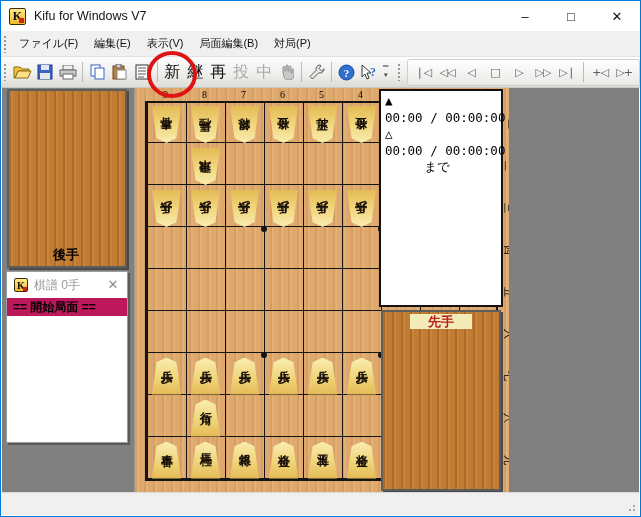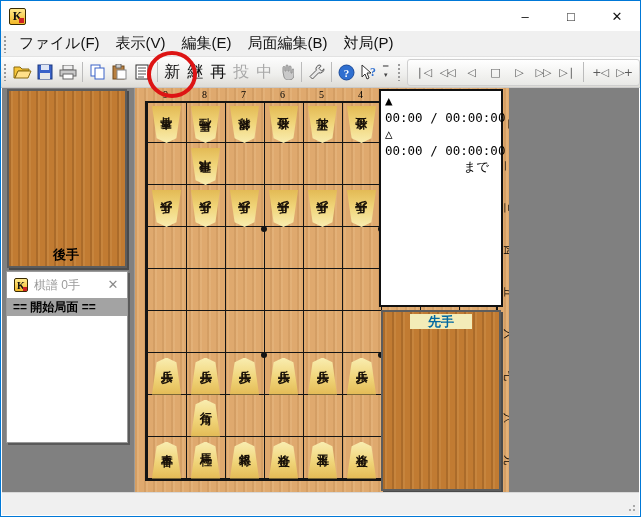--- a/index.html
+++ b/index.html
@@ -19,21 +19,21 @@
   .title-text { margin-left:8px; color:#111; font-size:12.5px; }
   .win-controls { position:absolute; right:0; top:0; height:30px; display:flex; }
   .win-btn { width:46px; height:30px; display:flex; align-items:center; justify-content:center;
              font-size:13px; color:#111; }
 
   
   .menubar { height:26px; background:#f0f0f0; display:flex; align-items:center; border-bottom:1px solid #e2e2e2; }
   .grip { width:5px; height:18px; margin:0 3px 0 2px;
           background-image:radial-gradient(circle, #9a9a9a 1px, transparent 1.2px);
           background-size:4px 4px; }
-  .menu-item { padding:4px 8px; color:#111; font-size:15px; white-space:nowrap; }
+  .menu-item { padding:4px 8px; color:#111; font-size:11px; white-space:nowrap; }
 
   
   .toolbar { height:31px; background:linear-gradient(180deg,#fdfdfd,#eeeeec 60%,#dddcd6);
              display:flex; align-items:center; border-bottom:1px solid #c9c9c9; position:relative; }
   .tb-btn { width:23px; height:23px; display:flex; align-items:center; justify-content:center; border-radius:2px; }
   .tb-sep { width:1px; height:20px; background:#bbb; margin:0 3px; }
   .kanji-btn { width:23px; height:23px; display:flex; align-items:center; justify-content:center;
                font-size:16px; color:#111; }
   .kanji-btn.disabled { color:#a8a8a8; }
   .nav-group { display:flex; align-items:center; background:linear-gradient(180deg,#ffffff,#e9e9e6);
@@ -59,21 +59,21 @@
   .kifu-titlebar { height:26px; display:flex; align-items:center; position:relative; background:#fff; }
   .kifu-icon { width:14px; height:14px; margin-left:7px; background:linear-gradient(180deg,#ffe98a,#f2b828);
                border:1px solid #3a2a00; border-radius:2px; font-family:"Liberation Serif", serif;
                font-weight:bold; font-size:10px; color:#111; display:flex; align-items:center; justify-content:center; position:relative; }
   .kifu-icon::after { content:""; position:absolute; right:0; bottom:0; width:4px; height:4px; background:#cc2222; }
   .kifu-title { margin-left:6px; color:#9b9b9b; font-size:12px; }
   .kifu-close { position:absolute; right:6px; top:4px; width:16px; height:16px; color:#8a8a8a;
                 font-size:13px; display:flex; align-items:center; justify-content:center; }
   .kifu-row { height:18px; line-height:18px; font-size:12px; font-weight:bold; color:#000;
               padding-left:6px; white-space:nowrap; overflow:hidden; }
-  .kifu-row.highlight { background:#a3a3a3; }
+  .kifu-row.highlight { background:#be185d; }
 
   
   .board-panel { position:absolute; left:132px; top:0; width:375px; height:406px;
                  background-color:#dfa96e;
                  background-image:repeating-linear-gradient(90deg, rgba(146,95,42,.14) 0 2px, rgba(255,232,190,.12) 2px 4px, transparent 4px 9px);
                  border-left:1px solid #9a9a9a; overflow:hidden; }
   .file-labels { position:absolute; left:11px; top:0; width:351px; height:13px; display:flex; }
   .file-label { width:39px; text-align:center; font-size:10px; color:#000; line-height:13px;
                 font-family:"Liberation Serif", serif; }
   .grid { position:absolute; left:10px; top:13px; width:353px; height:380px;
@@ -93,24 +93,24 @@
   .piece-text { writing-mode:vertical-rl; text-orientation:upright;
                 font-size:12px; line-height:31px; font-weight:bold; color:#181008;
                 font-family:"Liberation Serif", serif; height:34px; letter-spacing:-1px; }
   .piece.gote { transform:rotate(180deg); }
 
   
   .info-panel { position:absolute; left:377px; top:1px; width:124px; height:218px; background:#fff;
                 border:2px solid #111; padding:2px 4px; font-family:"DejaVu Sans Mono", monospace;
                 font-size:12.5px; color:#000; line-height:16.5px; }
   .info-line { white-space:pre; }
-  .info-line.right { text-align:right; padding-right:8px; }
+  .info-line.right { text-align:center; padding-right:8px; }
   .sente-panel { position:absolute; left:379px; top:222px; width:120px; height:181px; }
   .sente-label { position:absolute; top:1px; left:0; right:0; text-align:center; }
-  .sente-label span { background:#f3ecb8; color:#0369a1; font-size:13px; font-weight:bold; padding:0 18px; }
+  .sente-label span { background:#f3ecb8; color:#b91c1c; font-size:13px; font-weight:bold; padding:0 18px; }
 
   
   .statusbar { position:absolute; left:1px; right:1px; bottom:1px; height:23px; background:#f0f0f0;
                border-top:1px solid #d8d8d8; }
   .resize-grip { position:absolute; right:3px; bottom:3px; width:10px; height:10px;
                  background-image:radial-gradient(circle, #a9a9a9 1.2px, transparent 1.4px);
                  background-size:4px 4px; background-position:bottom right; clip-path:polygon(100% 0, 100% 100%, 0 100%); }
 
   
   .annotation-circle { position:absolute; left:146px; top:50px; width:50px; height:47px;
@@ -119,33 +119,34 @@
   
   svg.icon { display:block; }
 </style>
 </head>
 <body>
 
 <div class="window">
 
   <div class="titlebar">
     <div class="app-icon">K</div>
+    <div class="title-text">Kifu for Windows V7</div>
     <div class="win-controls">
       <div class="win-btn">–</div>
       <div class="win-btn">□</div>
       <div class="win-btn">✕</div>
     </div>
   </div>
 
   <div class="menubar">
     <div class="grip"></div>
     <div id="menu-items" style="display:flex;">
         <div class="menu-item">ファイル(F)</div>
+        <div class="menu-item">編集(E)</div>
         <div class="menu-item">表示(V)</div>
-        <div class="menu-item">編集(E)</div>
         <div class="menu-item">局面編集(B)</div>
         <div class="menu-item">対局(P)</div>
       </div>
   </div>
 
   <div class="toolbar">
     <div class="grip"></div>
 
     <div class="tb-btn">
       <svg class="icon" width="19" height="15" viewBox="0 0 19 15">

